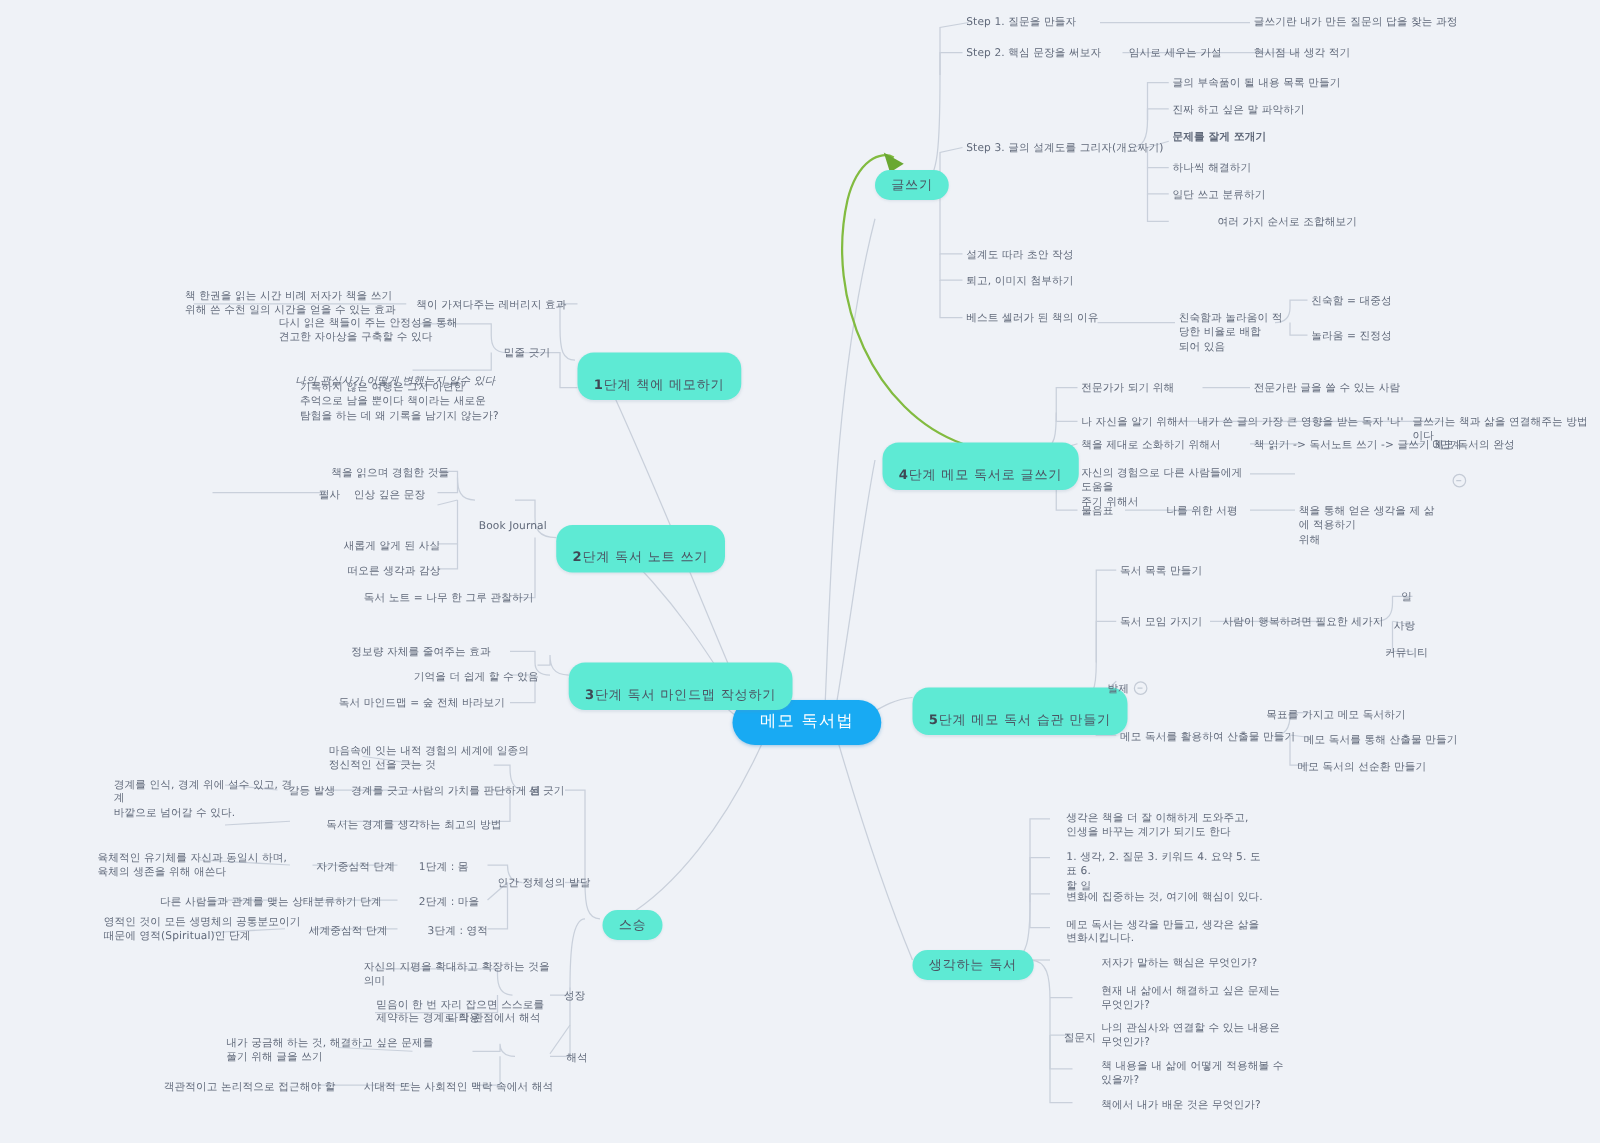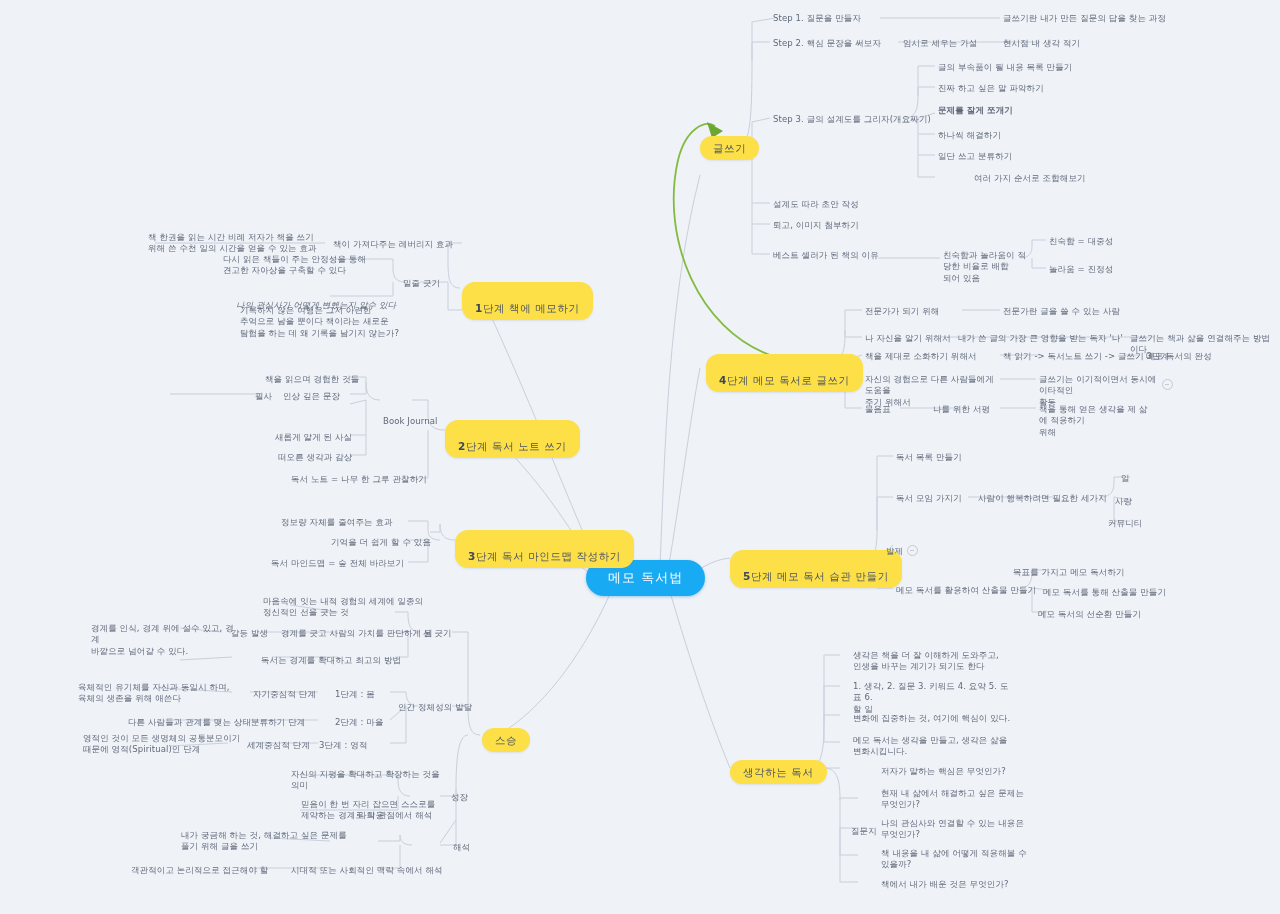--- a/index.html
+++ b/index.html
@@ -25,21 +25,21 @@
     background:#18aaf3;
     color:#ffffff;
     font-size:13px;
     font-weight:500;
     padding:9px 22px;
     border-radius:18px;
     letter-spacing:1px;
     box-shadow:0 1px 3px rgba(20,120,190,.35);
   }
   .node.pill{
-    background:#fde047;
+    background:#5eead4;
     border-radius:13px;
     padding:5px 13px;
     font-size:10.5px;
     color:#4b5563;
     box-shadow:0 1px 2px rgba(120,140,170,.16);
     letter-spacing:.6px;
   }
   .node.pill b{font-weight:700;color:#3f4854;}
   .node.leaf{padding:2px 3px;}
   .badge{
@@ -221,22 +221,20 @@
   <div class="node leaf" style="left:862px;top:331px;">나 자신을 알기 위해서</div>
   <div class="node leaf" style="left:955px;top:331px;">내가 쓴 글의 가장 큰 영향을 받는 독자 '나'</div>
   <div class="node leaf" style="left:1127px;top:331px;">글쓰기는 책과 삶을 연결해주는 방법이다</div>
 
   <div class="node leaf" style="left:862px;top:349px;">책을 제대로 소화하기 위해서</div>
   <div class="node leaf" style="left:1000px;top:349px;">책 읽기 -&gt; 독서노트 쓰기 -&gt; 글쓰기 3단계</div>
   <div class="node leaf" style="left:1143px;top:349px;">메모 독서의 완성</div>
 
   <div class="node leaf" style="left:862px;top:372px;width:135px;">자신의 경험으로 다른 사람들에게 도움을
 주기 위해서</div>
-  <div class="node leaf" style="left:1036px;top:372px;width:120px;">글쓰기는 이기적이면서 동시에 이타적인
-활동</div>
   <div style="position:absolute;left:1158px;top:375px;"><span class="badge"></span></div>
 
   <div class="node leaf" style="left:862px;top:402px;">물음표</div>
   <div class="node leaf" style="left:930px;top:402px;">나를 위한 서평</div>
   <div class="node leaf" style="left:1036px;top:402px;width:110px;">책을 통해 얻은 생각을 제 삶에 적용하기
 위해</div>
 
   <div class="node pill" style="left:462px;top:282px;">
     <b>1</b><span>단계 책에 메모하기</span>
   </div>
@@ -306,31 +304,31 @@
 
   <div class="node pill" style="left:482px;top:728px;">스승</div>
 
   <div class="node leaf" style="left:420px;top:626px;">선 긋기</div>
   <div class="node leaf" style="left:260px;top:594px;width:175px;">마음속에 잇는 내적 경험의 세계에 일종의
 정신적인 선을 긋는 것</div>
   <div class="node leaf" style="left:278px;top:626px;">경계를 긋고 사람의 가치를 판단하게 됨</div>
   <div class="node leaf" style="left:228px;top:626px;">갈등 발생</div>
   <div class="node leaf" style="left:88px;top:621px;width:150px;">경계를 인식, 경계 위에 설수 있고, 경계
 바깥으로 넘어갈 수 있다.</div>
-  <div class="node leaf" style="left:258px;top:653px;">독서는 경계를 확대하고 최고의 방법</div>
+  <div class="node leaf" style="left:258px;top:653px;">독서는 경계를 생각하는 최고의 방법</div>
 
   <div class="node leaf" style="left:395px;top:700px;">인간 정체성의 발달</div>
   <div class="node leaf" style="left:332px;top:687px;">1단계 : 몸</div>
   <div class="node leaf" style="left:250px;top:687px;">자기중심적 단계</div>
   <div class="node leaf" style="left:75px;top:680px;width:175px;">육체적인 유기체를 자신과 동일시 하며,
 육체의 생존을 위해 애쓴다</div>
   <div class="node leaf" style="left:332px;top:715px;">2단계 : 마을</div>
   <div class="node leaf" style="left:248px;top:715px;">분류하기 단계</div>
   <div class="node leaf" style="left:125px;top:715px;">다른 사람들과 관계를 맺는 상태</div>
-  <div class="node leaf" style="left:316px;top:738px;">3단계 : 영적</div>
+  <div class="node leaf" style="left:339px;top:738px;">3단계 : 영적</div>
   <div class="node leaf" style="left:244px;top:738px;">세계중심적 단계</div>
   <div class="node leaf" style="left:80px;top:731px;width:170px;">영적인 것이 모든 생명체의 공통분모이기
 때문에 영적(Spiritual)인 단계</div>
 
   <div class="node leaf" style="left:448px;top:790px;">성장</div>
   <div class="node leaf" style="left:288px;top:767px;width:150px;">자신의 지평을 확대하고 확장하는 것을
 의미</div>
   <div class="node leaf" style="left:298px;top:797px;width:150px;">믿음이 한 번 자리 잡으면 스스로를
 제약하는 경계로 작용</div>
 

